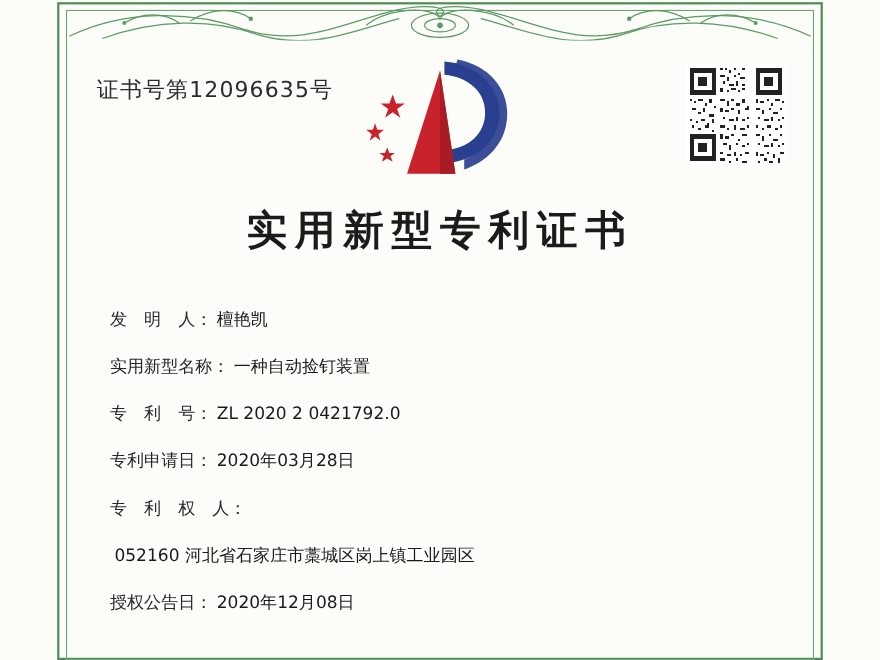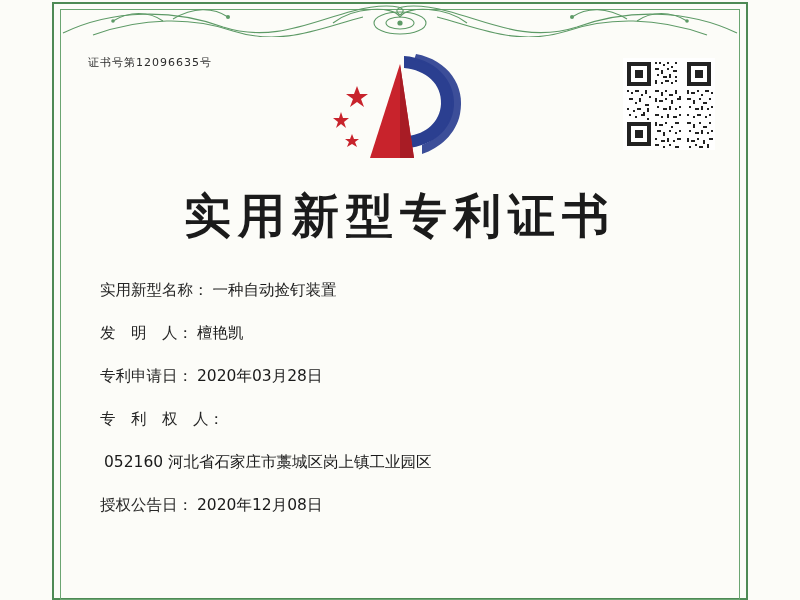--- a/index.html
+++ b/index.html
@@ -46,22 +46,22 @@
     top: 3px;
     right: 53px;
     height: 34px;
     overflow: hidden;
   }
   .ornament-band svg { display: block; }
 
   .cert-number {
     position: absolute;
     left: 88px;
-    top: 55px;
-    font-size: 11px;
+    top: 68px;
+    font-size: 20px;
     color: #2b2b2b;
     letter-spacing: 1px;
     font-family: "DejaVu Sans", sans-serif;
   }
 
   
   .emblem {
     position: absolute;
     left: 330px;
     top: 50px;
@@ -78,21 +78,21 @@
     height: 92px;
   }
   .qr svg { display:block; }
 
   .title {
     position: absolute;
     left: 0;
     right: 0;
     top: 185px;
     text-align: center;
-    font-size: 47px;
+    font-size: 37px;
     font-weight: bold;
     letter-spacing: 7px;
     color: #1b1b1b;
     font-family: "DejaVu Sans", sans-serif;
   }
 
   .fields {
     position: absolute;
     left: 100px;
     top: 280px;
@@ -324,29 +324,33 @@
           <rect x="42" y="43" width="1" height="2"></rect>
       </g>
     </svg>
   </div>
 
   <div class="title">实用新型专利证书</div>
 
   <div class="fields">
 
     <div class="field-row">
+      <span class="field-label">发　明　人：</span>
+      <span class="field-value">檀艳凯</span>
+    </div>
+
+    <div class="field-row">
       <span class="field-label">实用新型名称：</span>
       <span class="field-value">一种自动捡钉装置</span>
     </div>
 
     <div class="field-row">
-      <span class="field-label">发　明　人：</span>
-      <span class="field-value">檀艳凯</span>
-    </div>
-
+      <span class="field-label">专　利　号：</span>
+      <span class="field-value">ZL 2020 2 0421792.0</span>
+    </div>
 
     <div class="field-row">
       <span class="field-label">专利申请日：</span>
       <span class="field-value">2020年03月28日</span>
     </div>
 
     <div class="field-row">
       <span class="field-label">专　利　权　人：</span>
     </div>
 

